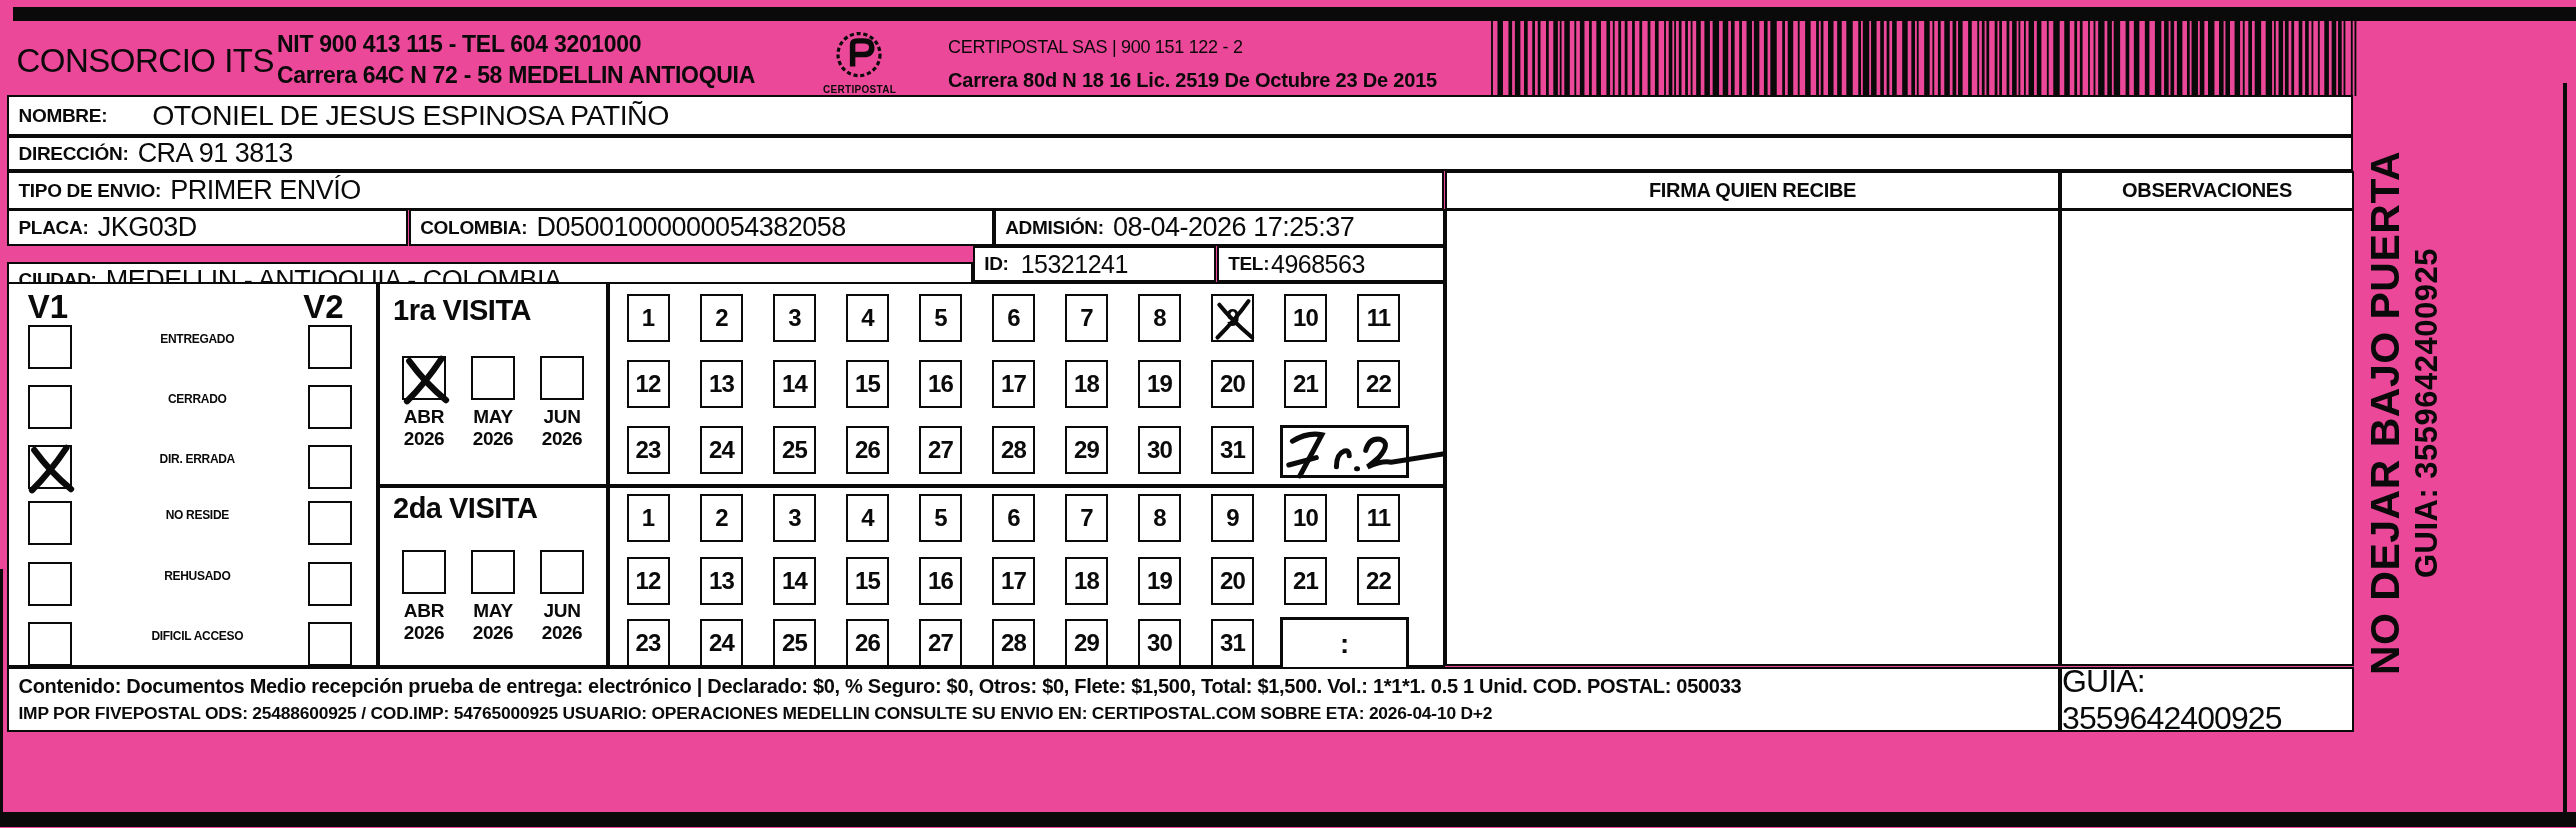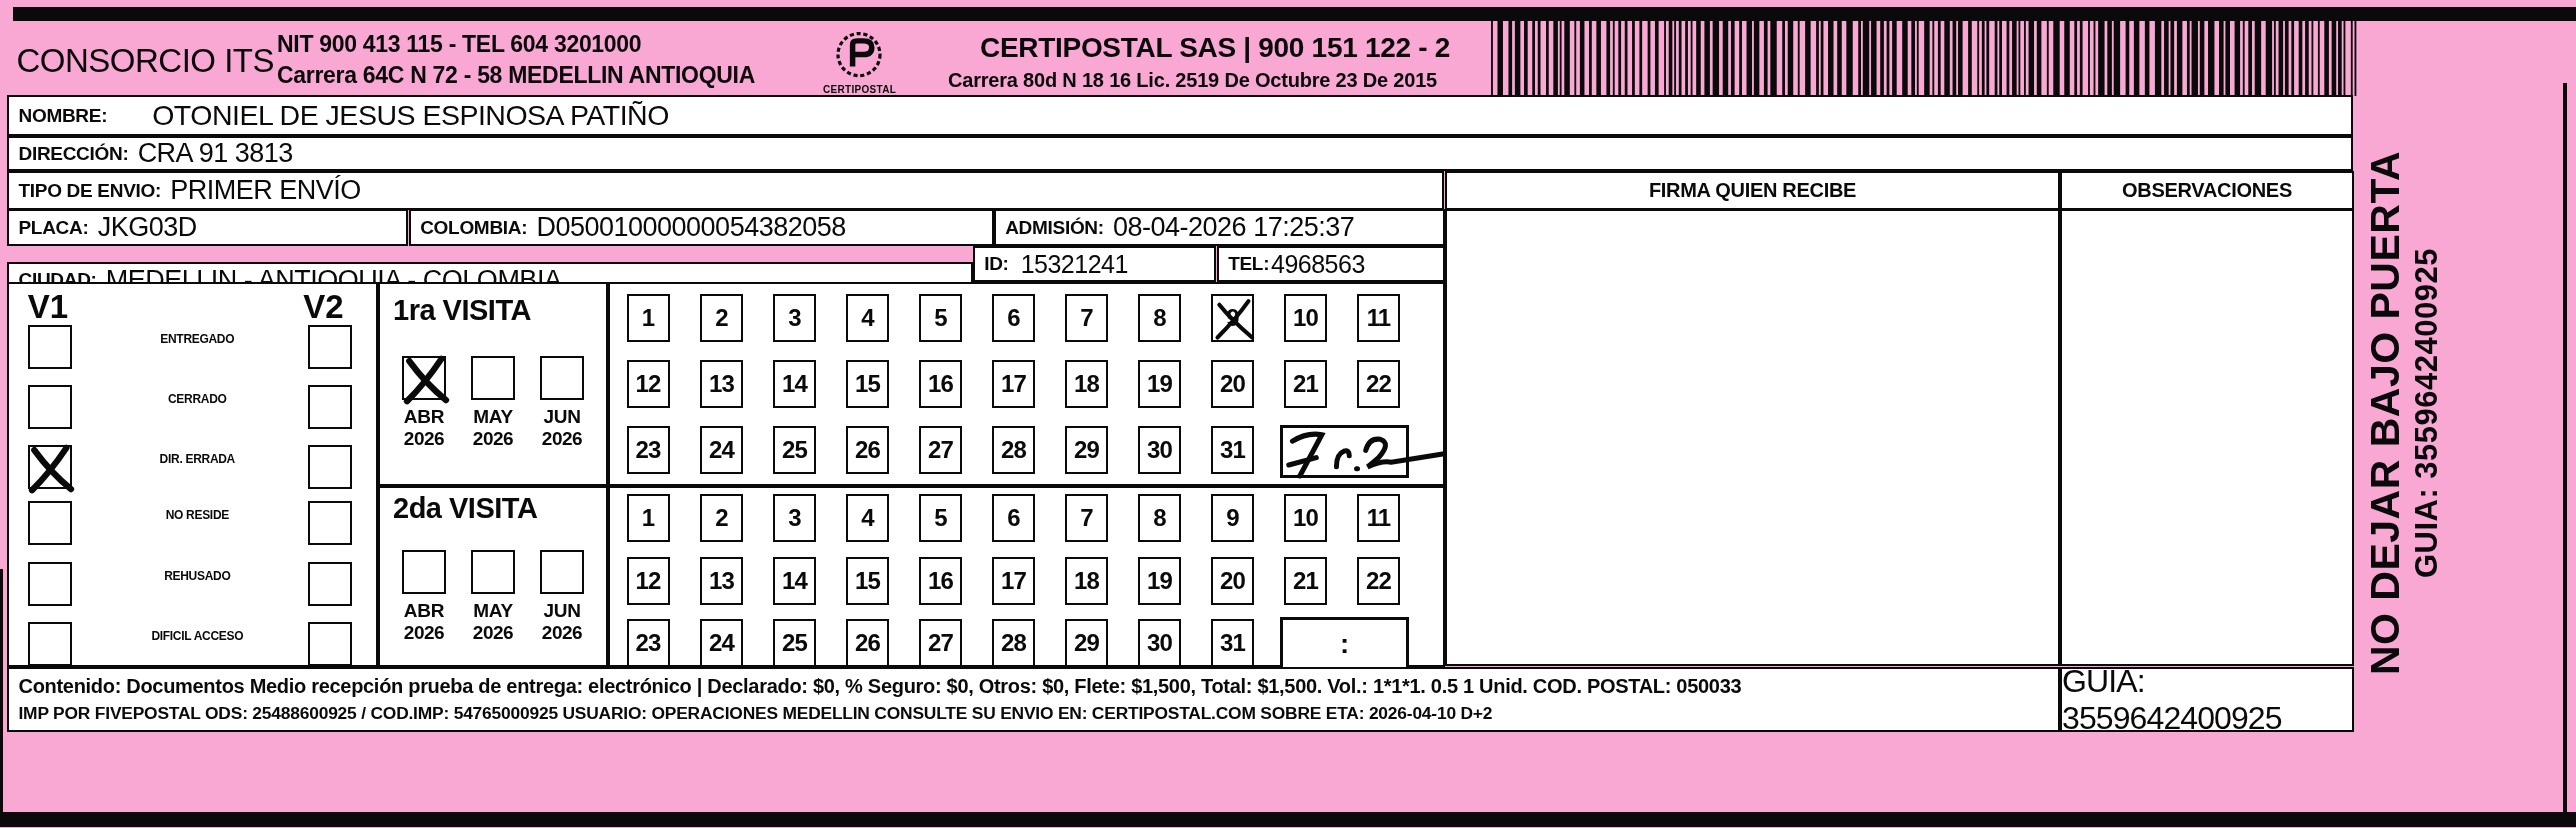--- a/index.html
+++ b/index.html
@@ -1,16 +1,16 @@
 <!DOCTYPE html>
 <html style="font-size:14.7px"><head>
 <meta charset="utf-8">
 <style>
   html,body{margin:0;padding:0;background:#e8e8e4;}
-  #page{position:relative;width:2576px;height:828px;background:#f9a8d4;overflow:hidden;
+  #page{position:relative;width:2576px;height:828px;background:#ec4899;overflow:hidden;
         font-family:"Liberation Sans","DejaVu Sans",sans-serif;color:#0a0a0a;}
   .abs{position:absolute;box-sizing:border-box;}
   .cell{position:absolute;box-sizing:border-box;border:2.8px solid #0a0a0a;background:#fff;}
   .bar{position:absolute;background:#0a0a0a;}
   .lblrow{display:flex;align-items:center;gap:9.2px;padding-left:9.2px;overflow:hidden;white-space:nowrap;}
   .flabel{font-weight:bold;font-size:19px;letter-spacing:-0.3px;}
   .fvalue{font-size:27px;letter-spacing:-0.5px;}
   .hdrcell{display:flex;align-items:center;justify-content:center;font-weight:bold;font-size:20px;letter-spacing:-0.3px;}
   .cbx{position:relative;box-sizing:border-box;width:44px;height:44px;border:2.8px solid #0a0a0a;background:#fff;}
   .xmark{position:absolute;left:-5.5px;top:-6.4px;width:55px;height:55px;overflow:visible;}
@@ -63,21 +63,21 @@
   <div class="abs" style="left:825px;top:29px;width:68px;height:53px;">
     <svg width="68" height="53" viewBox="0 0 74 58">
       <circle cx="37" cy="28" r="23" fill="none" stroke="#0a0a0a" stroke-width="3.5" stroke-dasharray="4.5 3"></circle>
       <path d="M30 41 L30 17 Q30 13 35 13 L42 13 Q51 13 51 20 Q51 28 42 28 L30 28" fill="none" stroke="#0a0a0a" stroke-width="6"></path>
     </svg>
   </div>
   <div id="logo-caption">CERTIPOSTAL</div>
   <div id="logo-tagline"></div>
 
   <div class="abs" style="left:948px;top:31px;line-height:33px;">
-    <div style="font-size:28px;font-weight:700;letter-spacing:-0.3px;margin-left:32px;">CERTIPOSTAL SAS | 900 151 122 - 2</div>
+    <div style="font-size:18px;font-weight:400;letter-spacing:-0.3px;">CERTIPOSTAL SAS | 900 151 122 - 2</div>
     <div style="font-size:20px;font-weight:600;letter-spacing:-0.2px;">Carrera 80d N 18 16  Lic. 2519 De Octubre 23 De 2015</div>
   </div>
 
   <div class="abs" style="left:1490px;top:20px;width:872px;height:76px;">
       <svg width="872" height="76" viewBox="0 0 950 83">
         <rect x="0" y="0" width="2" height="83" fill="#0a0a0a"></rect>
         <rect x="7" y="0" width="6" height="83" fill="#0a0a0a"></rect>
         <rect x="19" y="0" width="4" height="83" fill="#0a0a0a"></rect>
         <rect x="26" y="0" width="6" height="83" fill="#0a0a0a"></rect>
         <rect x="36" y="0" width="4" height="83" fill="#0a0a0a"></rect>

